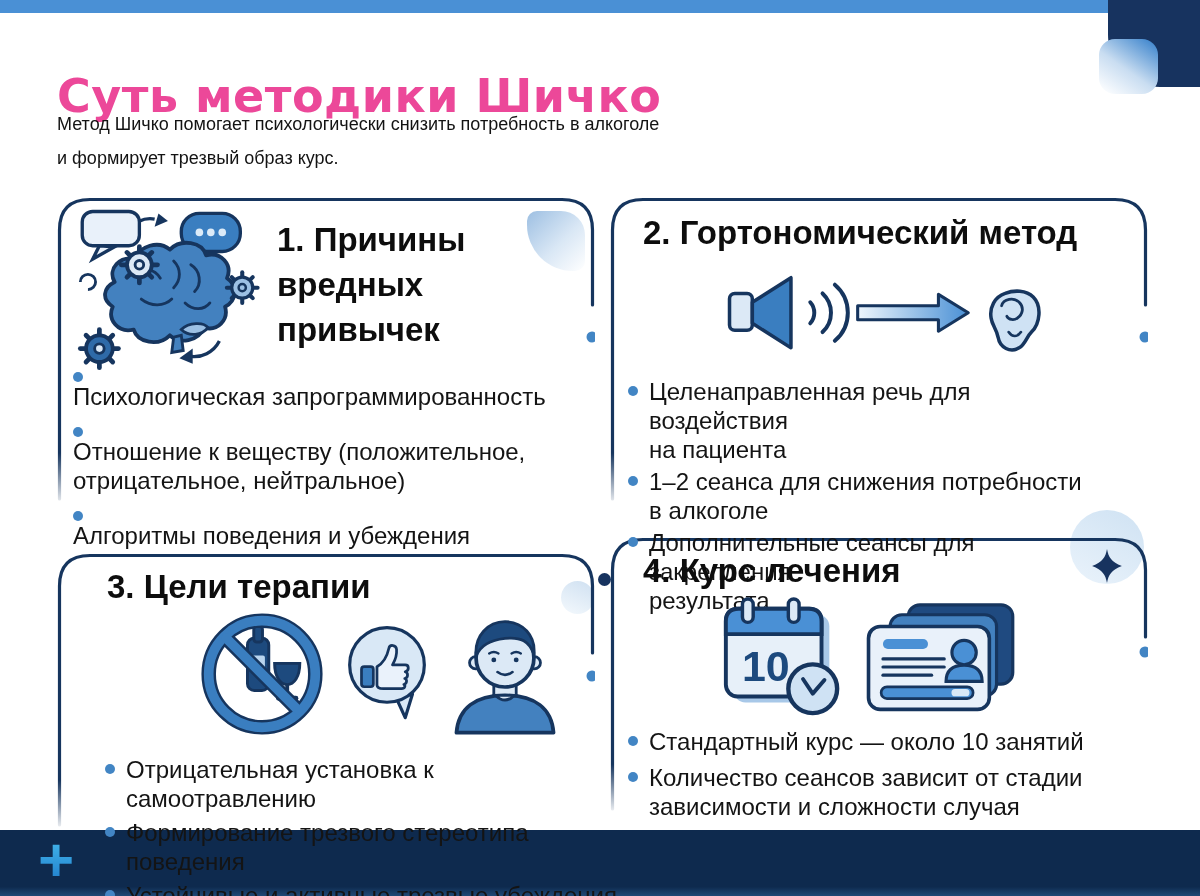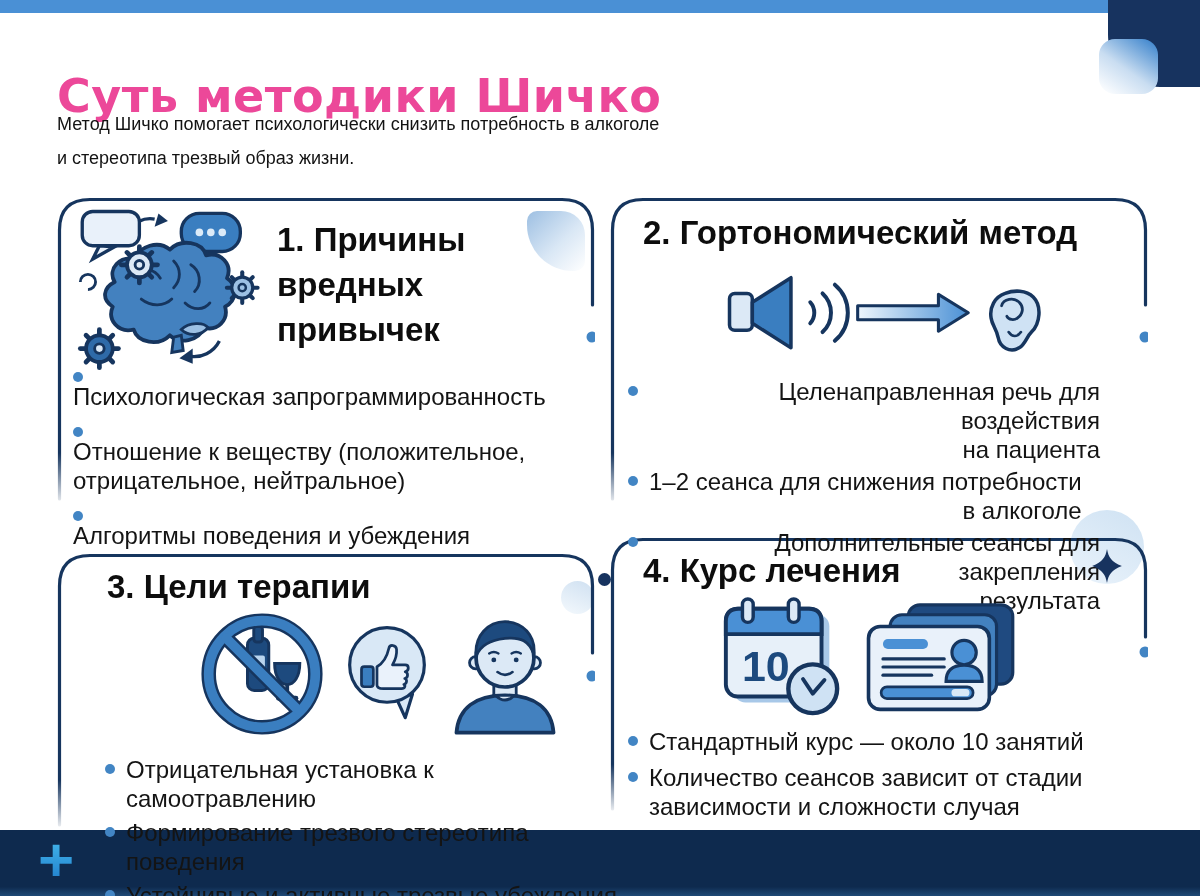--- a/index.html
+++ b/index.html
@@ -39,21 +39,21 @@
   .c3-icons { margin:4px 0 0 110px; gap:16px; align-items:flex-start; }
   .c3-bubble { margin-top:12px; }
   .c4-icons { margin:6px 0 0 108px; gap:18px; }
   .c4-cards { margin-top:6px; }
 
   .bullets { list-style:none; margin:0; padding:0; position:absolute; font-size:24px; line-height:29px; color:#141414; }
   .bullets li { display:flex; }
   .dot { width:10px; height:10px; border-radius:50%; background:#4285c4; flex-shrink:0; margin:9px 11px 0 0; }
   .bt { white-space:pre-line; }
   .c1-bullets { left:16px; top:166px; width:505px; } .c1-bullets li { margin-bottom:7px;flex-direction:column; }
-  .c2-bullets { left:18px; top:164px; width:472px; } .c2-bullets li { margin-bottom:3px;text-align:right; }
+  .c2-bullets { left:18px; top:164px; width:472px; } .c2-bullets li { margin-bottom:3px; }
   .c3-bullets { left:16px; top:188px; width:512px; } .c3-bullets li { margin-bottom:5px; }
   .c4-bullets { left:18px; top:176px; width:472px; } .c4-bullets li { margin-bottom:7px; }
 
   
   .petal { position:absolute; right:10px; top:14px; width:58px; height:60px; z-index:1;
            background:linear-gradient(135deg,#9dbfe2 0%,#d9e7f5 55%,#ffffff 100%);
            border-radius:10px 24px 10px 46px; }
   .c3-dot-dark { position:absolute; right:16px; top:20px; width:13px; height:13px; border-radius:50%;
                  background:#17335f; z-index:1; }
   .c3-circle { position:absolute; right:33px; top:28px; width:33px; height:33px; border-radius:50%;
@@ -78,21 +78,21 @@
 
 <div class="stage">
 
   <div class="topbar"></div>
   <div class="corner-blob"></div>
   <div class="corner-square"></div>
 
   <h1 class="page-title">Суть методики Шичко</h1>
   <div class="page-subtitle">
     <div>Метод Шичко помогает психологически снизить потребность в алкоголе</div>
-    <div>и стереотипа трезвый образ жизни.</div>
+    <div>и формирует трезвый образ курс.</div>
   </div>
 
   <div class="card card1">
     <div class="petal"></div>
     <svg class="border-svg" width="538" height="320" viewBox="0 0 538 320">
       <defs>
           <linearGradient id="fadeA" x1="0" y1="0" x2="0" y2="320" gradientUnits="userSpaceOnUse">
         <stop offset="0" stop-color="#16355e"></stop>
             <stop offset="0.8" stop-color="#16355e"></stop>
         <stop offset="0.97" stop-color="#16355e" stop-opacity="0"></stop>

